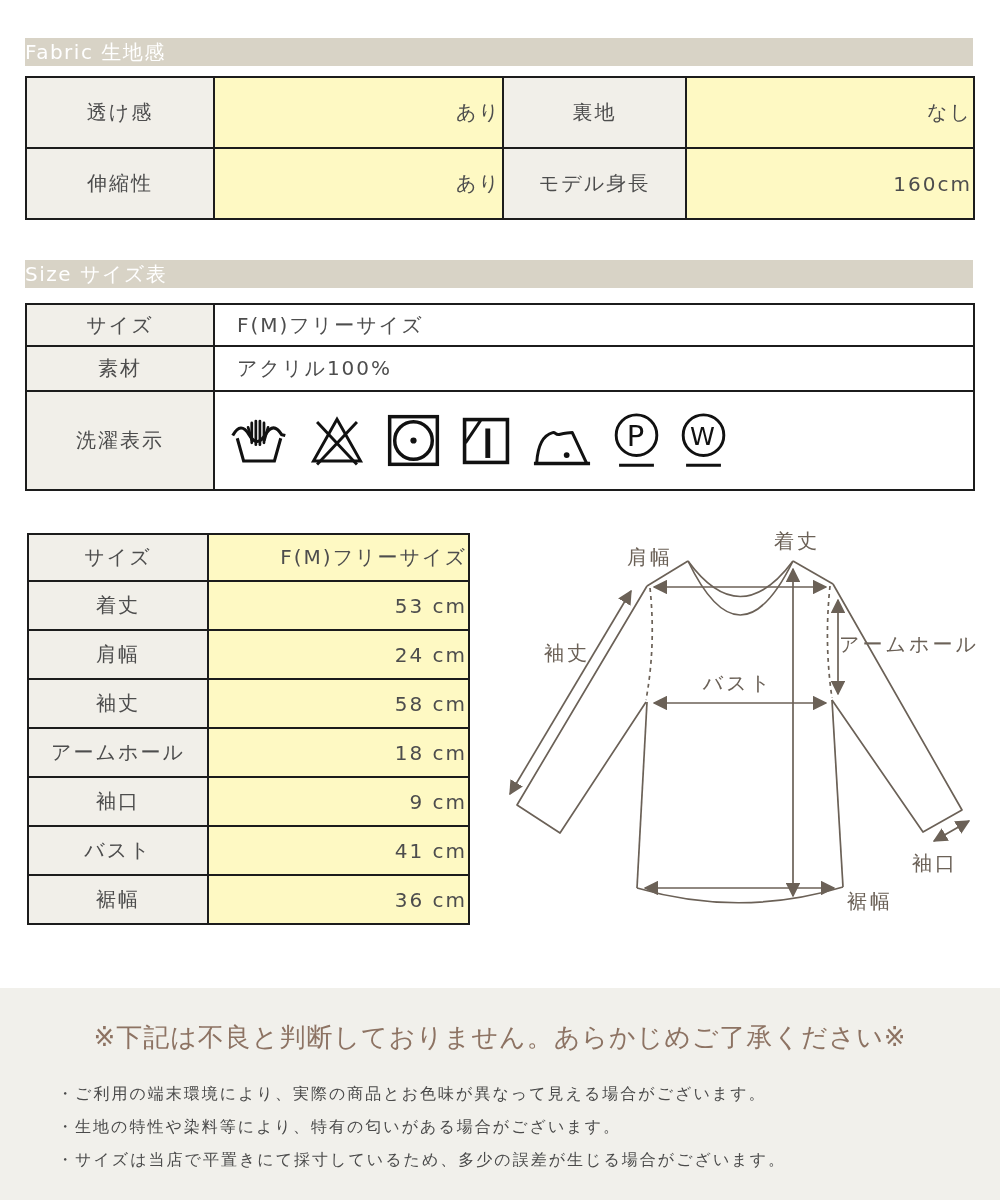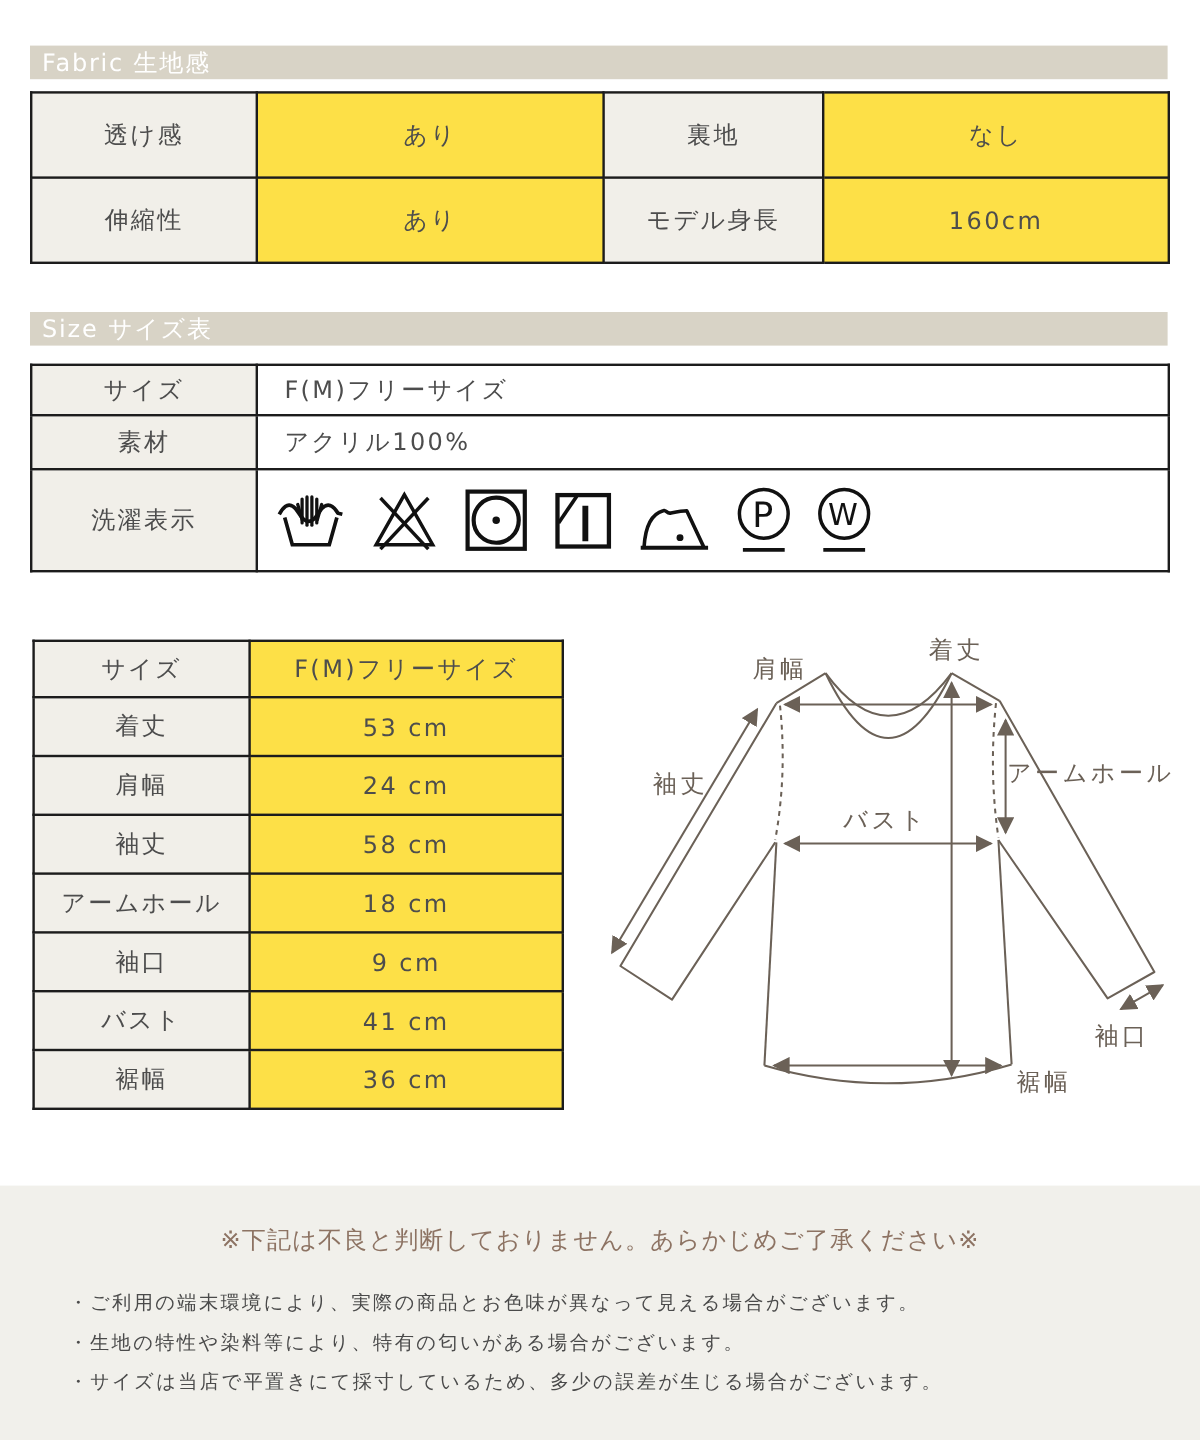--- a/index.html
+++ b/index.html
@@ -4,49 +4,49 @@
 <style>
   html,body{margin:0;padding:0;}
   body{
     width:1000px;height:1200px;position:relative;background:#ffffff;
     font-family:"DejaVu Sans","Liberation Sans",sans-serif;
     color:#4d4d4d;overflow:hidden;
   }
   .band{
     position:absolute;left:25px;width:948px;height:28px;
     background:#d8d3c6;color:#ffffff;font-size:20px;line-height:28px;
-    padding-left:10px;letter-spacing:1.5px;box-sizing:border-box;
+    letter-spacing:1.5px;box-sizing:border-box;
   }
   #band-fabric{top:38px;}
   #band-size{top:260px;}
   table{border-collapse:collapse;position:absolute;table-layout:fixed;border-radius:18px;}
   td{border:2px solid #1c1c1c;font-size:20px;color:#4d4d4d;
      letter-spacing:2px;box-sizing:border-box;}
   td.hd{background:#f1efe9;text-align:center;}
-  td.val{background:#fde047;text-align:center;}
+  td.val{background:#fef9c3;text-align:right;}
   td.val-left{background:#ffffff;text-align:left;padding-left:22px;}
   #fabric-table{left:25px;top:76px;width:948px;}
   #fabric-table tr{height:71px;}
   #size-table{left:25px;top:303px;width:948px;}
   #size-table tr.r1{height:42px;}
   #size-table tr.r2{height:45px;}
-  #size-table tr.r3{height:85px;}
+  #size-table tr.r3{height:99px;}
   #meas-table{left:27px;top:533px;width:441px;}
   #meas-table tr{height:49px;}
   #meas-table tr.first{height:47px;}
   .care-cell{background:#ffffff;}
   .care-row{display:flex;align-items:center;gap:20px;padding-left:14px;}
   .care-row svg{display:block;flex:0 0 auto;}
   #diagram{position:absolute;left:480px;top:520px;}
   #notes{
     position:absolute;left:0;top:988px;width:1000px;height:212px;
     background:#f1f0eb;box-sizing:border-box;padding-top:32px;
   }
   #notes-title{
-    text-align:center;color:#8d7363;font-size:20px;letter-spacing:1px;
+    text-align:center;color:#8d7363;font-size:26px;letter-spacing:1px;
   }
   #notes-list{margin-top:22px;padding-left:57px;}
   .note-line{font-size:16px;color:#4a4a4a;letter-spacing:2px;line-height:33px;}
 </style>
 </head>
 <body>
 
 <div class="band" id="band-fabric">Fabric 生地感</div>
 
 <table id="fabric-table">

